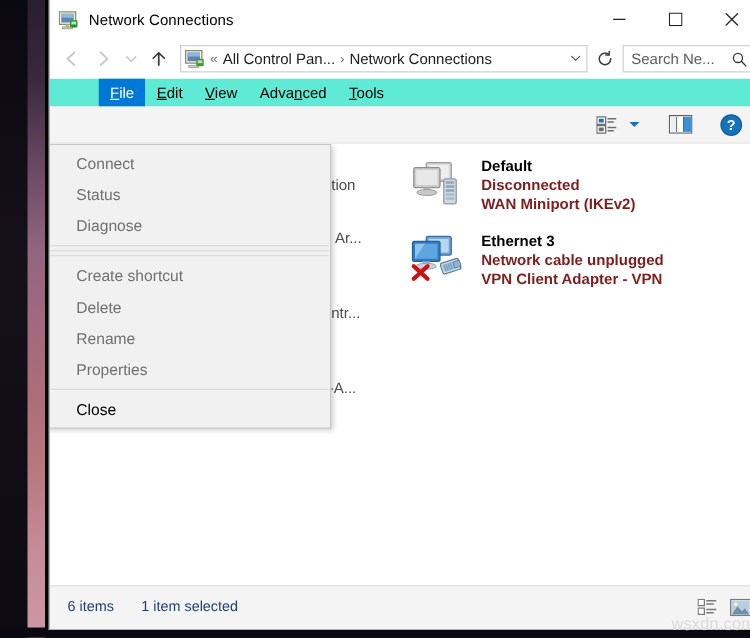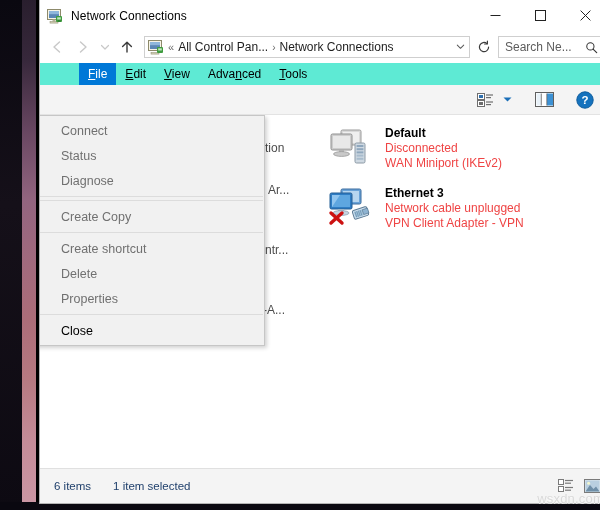--- a/index.html
+++ b/index.html
@@ -252,22 +252,23 @@
   }
   .tile-lines { padding-top: 1px; }
   .tile-name {
     font-size: 12px;
     color: #000;
     font-weight: bold;
     line-height: 15px;
   }
   .tile-sub {
     font-size: 12px;
-    color: #ef4444;
+    color: #7f1d1d;
     line-height: 15px;
+    font-weight: bold;
   }
 
   
   .ghost {
     position: absolute;
     font-size: 12px;
     color: #4c4c4c;
     white-space: nowrap;
   }
 
@@ -591,29 +592,29 @@
           <span>Connect</span>
         </div>
       <div class="dd-item">
           <span>Status</span>
         </div>
       <div class="dd-item">
           <span>Diagnose</span>
         </div>
       <div class="dd-sep"></div>
       <div class="dd-sep"></div>
-      <div class="dd-item">
-          <span>Create Copy</span>
-        </div>
       <div class="dd-sep"></div>
       <div class="dd-item">
           <span>Create shortcut</span>
         </div>
       <div class="dd-item">
           <span>Delete</span>
+        </div>
+      <div class="dd-item">
+          <span>Rename</span>
         </div>
       <div class="dd-item">
           <span>Properties</span>
         </div>
       <div class="dd-sep"></div>
       <div class="dd-item enabled">
           <span>Close</span>
         </div>
     </div>
   </div>

